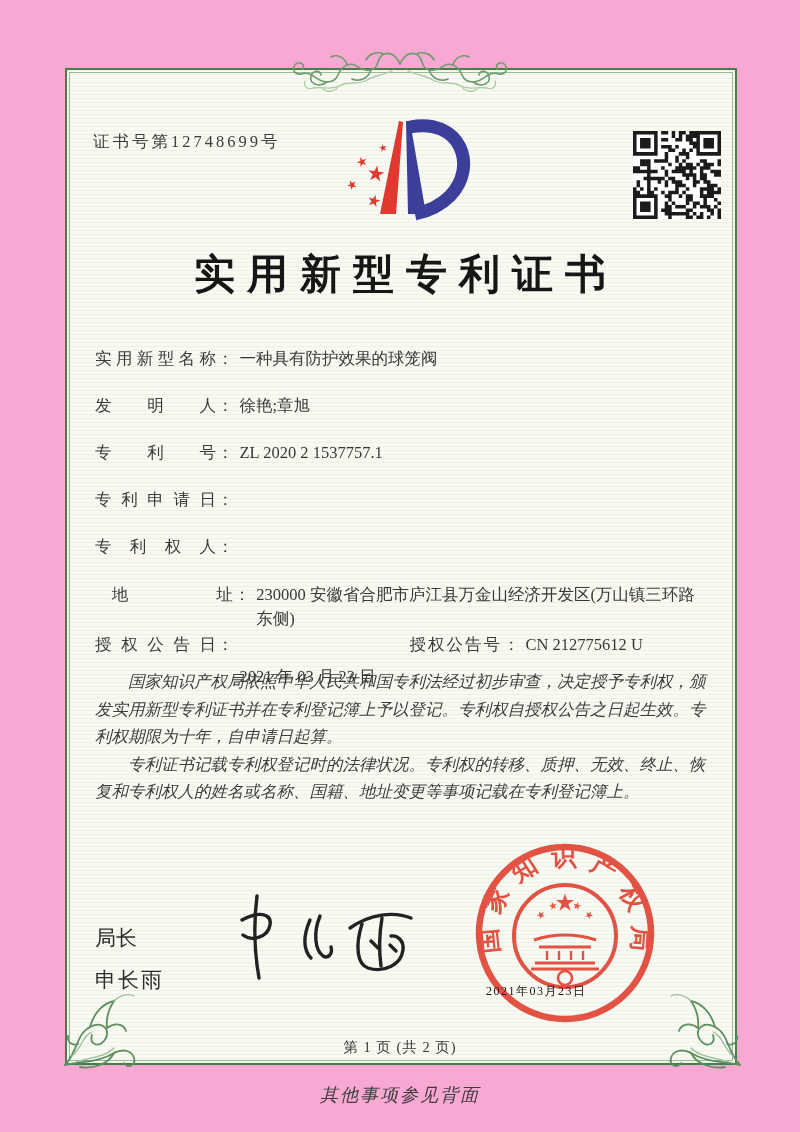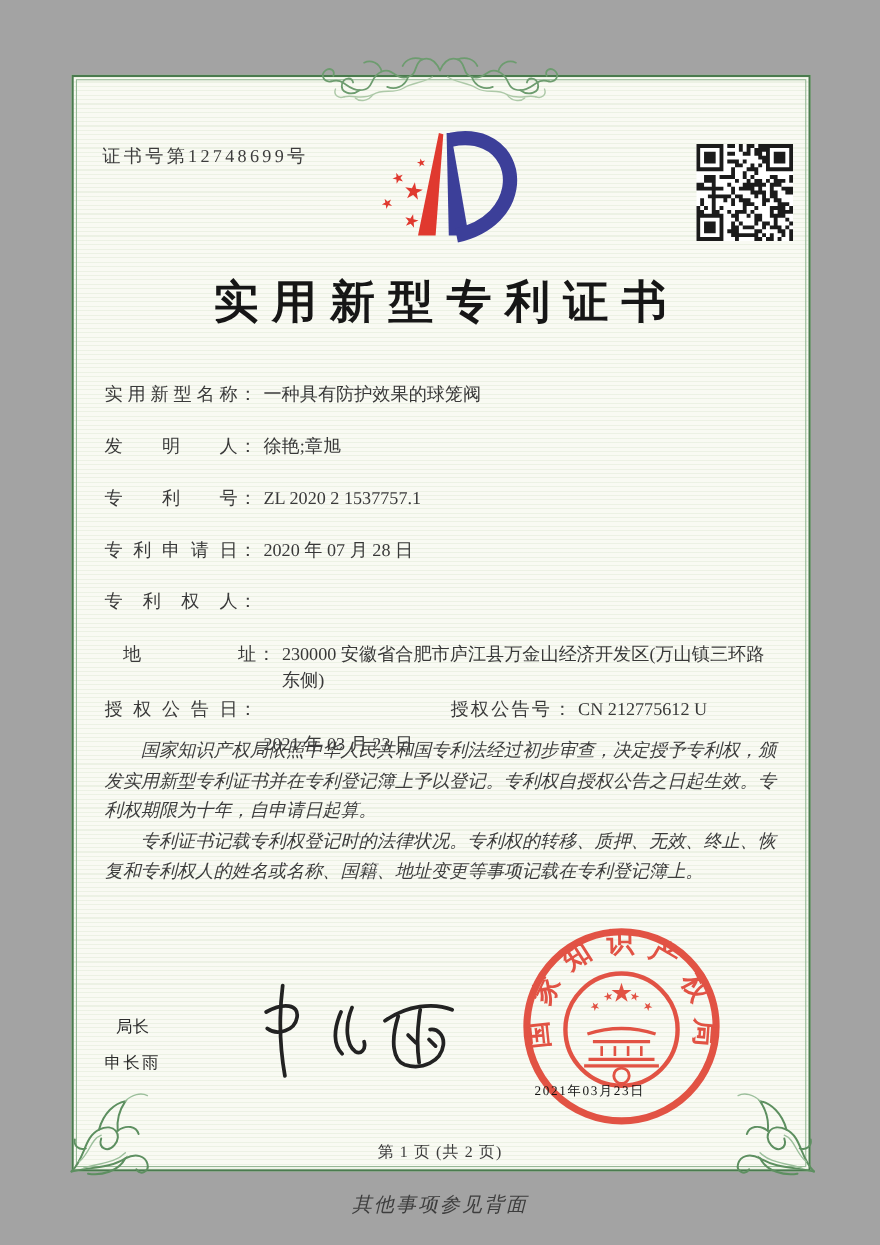--- a/index.html
+++ b/index.html
@@ -1,20 +1,20 @@
 <!DOCTYPE html>
 <html><head>
 <meta charset="utf-8">
 <style>
   * { margin:0; padding:0; box-sizing:border-box; }
   html,body { background:#ffffff; }
   body { font-family:"Liberation Serif","DejaVu Serif",serif; }
   #page {
     position:relative; width:800px; height:1132px; margin:0 auto;
-    background:#a3a3a3; overflow:hidden;
+    background:#f9a8d4; overflow:hidden;
   }
   
   .frame {
     position:absolute; left:65px; top:68px; right:63px; bottom:67px;
     border:2px solid #4a7b4e;
     background:
       repeating-linear-gradient(to bottom,
         rgba(168,196,150,0.16) 0px, rgba(168,196,150,0.16) 1px,
         transparent 1px, transparent 4px),
       #f9faf3;
@@ -49,22 +49,22 @@
   .field.grant { margin-bottom:0; }
   .field.grant .v1 { flex:0 0 158px;margin-top:32px; }
   .field.grant .flabel2 { flex:0 0 auto; letter-spacing:2px; margin-left:12px;text-align:center; }
   
   .body-text {
     position:absolute; left:95px; top:668px; width:618px;
     font-size:16.5px; line-height:27.5px; color:#3d3d3d; font-style:italic;
   }
   .body-text p { text-indent:2em; }
   
-  .officer { position:absolute; left:95px; top:924px; font-size:15px; color:#2d2d2d;
-    font-family:"Liberation Sans","DejaVu Sans",sans-serif;text-align:center; }
+  .officer { position:absolute; left:95px; top:924px; font-size:21px; color:#2d2d2d;
+    font-family:"Liberation Sans","DejaVu Sans",sans-serif; }
   .officer .name { margin-top:14px; letter-spacing:2px; }
   .signature { position:absolute; left:212px; top:888px; width:215px; height:102px; }
   .seal { position:absolute; left:473px; top:841px; width:184px; height:184px; }
   .seal-date {
     position:absolute; left:486px; top:983px; z-index:5;
     font-size:12px; color:#141414; letter-spacing:1.5px;
   }
   
   .page-info {
     position:absolute; left:0; top:1038px; width:100%; text-align:center;
@@ -179,21 +179,20 @@
       <span class="fvalue">徐艳;章旭</span>
     </div>
     <div class="field">
       <span class="flabel">专利号</span>
         <span class="fcolon">：</span>
       <span class="fvalue">ZL 2020 2 1537757.1</span>
     </div>
     <div class="field">
       <span class="flabel">专利申请日</span>
         <span class="fcolon">：</span>
-      <span class="fvalue">2020 年 07 月 28 日</span>
     </div>
     <div class="field">
       <span class="flabel">专利权人</span>
         <span class="fcolon">：</span>
     </div>
     <div class="field addr">
       <span class="flabel">地址</span>
         <span class="fcolon">：</span>
       <span class="fvalue">230000 安徽省合肥市庐江县万金山经济开发区(万山镇三环路东侧)</span>
     </div>

